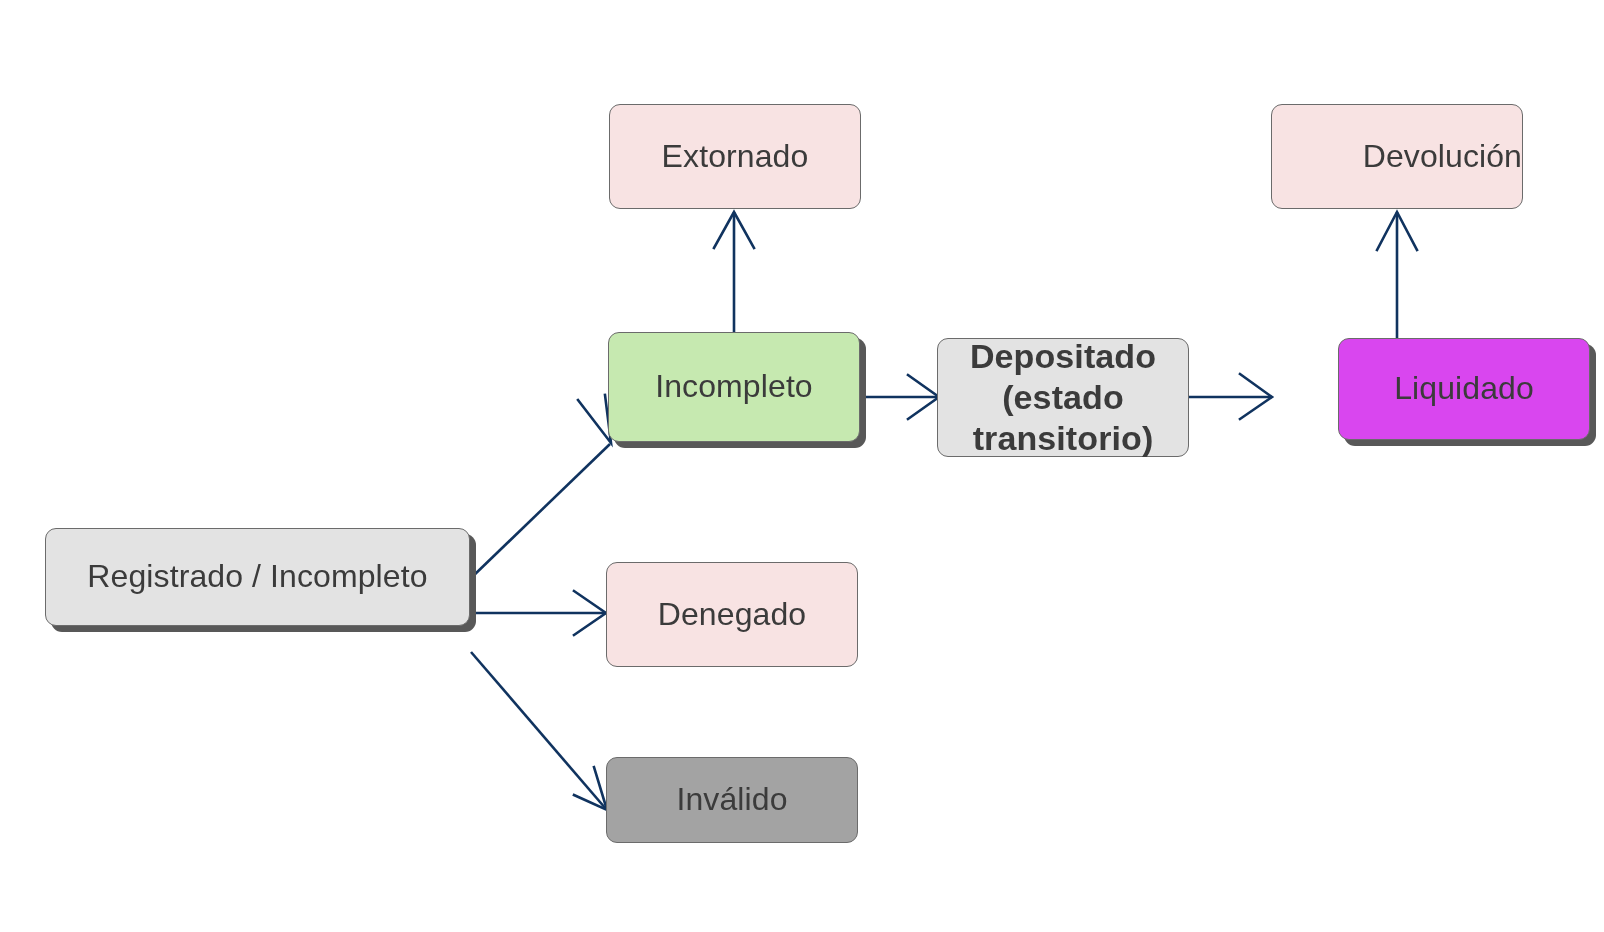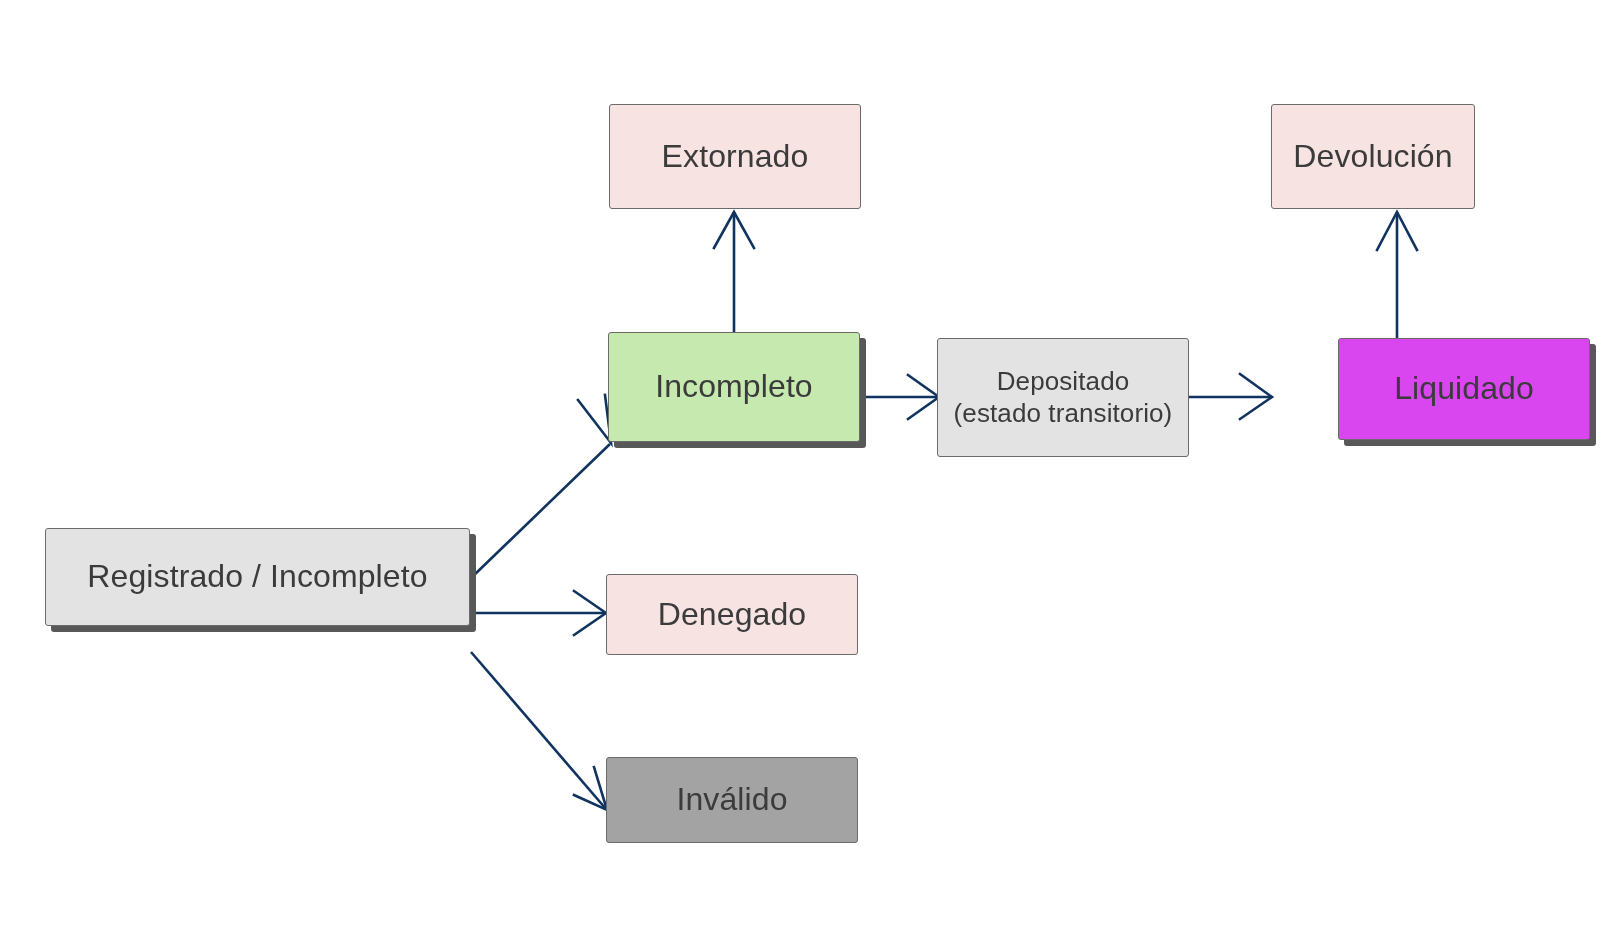--- a/index.html
+++ b/index.html
@@ -25,34 +25,35 @@
     height: 932px;
     pointer-events: none;
   }
   .node {
     position: absolute;
     box-sizing: border-box;
     display: flex;
     align-items: center;
     justify-content: center;
     text-align: center;
-    border-radius: 3px;
+    border-radius: 11px;
     border: 1.6px solid #6b6b6b;
     color: #3b3b3b;
     font-size: 32px;
     line-height: 1.12;
     letter-spacing: 0.1px;
     white-space: pre-line;
   }
   .node.shadowed {
     box-shadow: 6px 6px 0 0 #585858;
   }
   .node.small-text {
-    font-size: 26px;
+    font-size: 34px;
     line-height: 1.2;
+    font-weight: bold;
   }
 </style>
 </head>
 <body>
 
 <div id="canvas">
 
   <svg id="edge-layer" viewBox="0 0 1604 932" width="1604" height="932">
 
     <g>
@@ -97,34 +98,34 @@
   </div>
 
   <div class="node shadowed" style="left:608px; top:332px; width:252px; height:110px; background:#c6e9b0;">
     <span>Incompleto</span>
   </div>
 
   <div class="node" style="left:609px; top:104px; width:252px; height:105px; background:#f8e3e3;">
     <span>Extornado</span>
   </div>
 
-  <div class="node" style="left:606px; top:562px; width:252px; height:81px; background:#f8e3e3;margin-top:12px;">
+  <div class="node" style="left:606px; top:562px; width:252px; height:105px; background:#f8e3e3;">
     <span>Denegado</span>
   </div>
 
   <div class="node" style="left:606px; top:757px; width:252px; height:86px; background:#a3a3a3;">
     <span>Inválido</span>
   </div>
 
   <div class="node small-text" style="left:937px; top:338px; width:252px; height:119px; background:#e3e3e3;">
     <span>Depositado
 (estado transitorio)</span>
   </div>
 
   <div class="node shadowed" style="left:1338px; top:338px; width:252px; height:102px; background:#d946ef;">
     <span>Liquidado</span>
   </div>
 
-  <div class="node" style="left:1271px; top:104px; width:204px; height:105px; background:#f8e3e3;">
+  <div class="node" style="left:1271px; top:104px; width:252px; height:105px; background:#f8e3e3;justify-content:flex-end;">
     <span>Devolución</span>
   </div>
 
 </div>
 
 </body></html>

